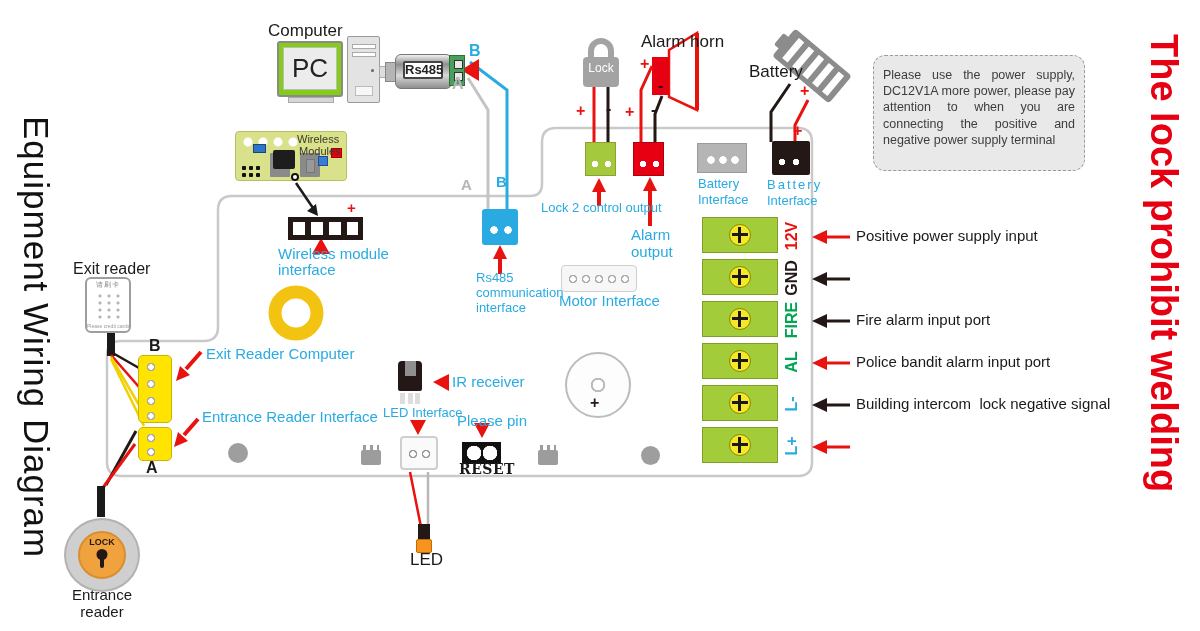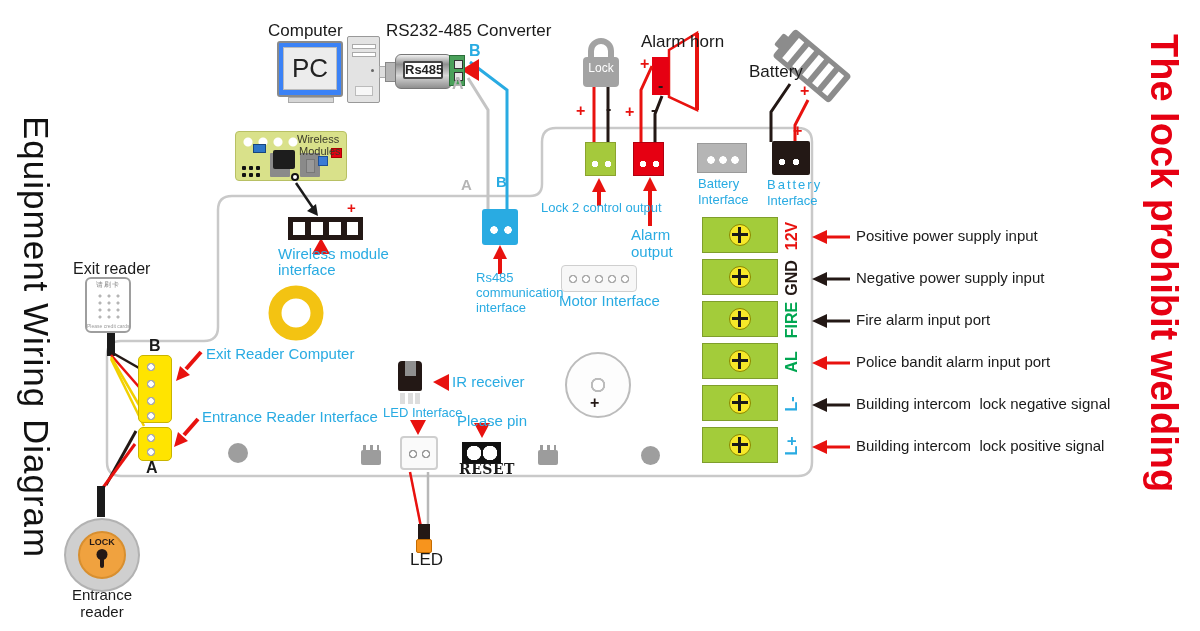--- a/index.html
+++ b/index.html
@@ -119,34 +119,34 @@
       <polygon points="812,363 827,356 827,370" fill="#e8120f"></polygon>
       <line x1="850" y1="405" x2="826" y2="405" stroke="#231815" stroke-width="3"></line>
       <polygon points="812,405 827,398 827,412" fill="#231815"></polygon>
       <line x1="850" y1="447" x2="826" y2="447" stroke="#e8120f" stroke-width="3"></line>
       <polygon points="812,447 827,440 827,454" fill="#e8120f"></polygon>
     </g>
   </svg>
 
   <div class="a vtitle" style="left:16px;top:116px;height:488px;font-size:35px;letter-spacing:1px;color:#111">Equipment Wiring Diagram</div>
   <div class="a vtitle b" style="left:1142px;top:34px;height:492px;font-size:38px;color:#e60012">The lock prohibit welding</div>
+  <div class="notebox" style="white-space:normal">Please use the power supply, DC12V1A more power, please pay attention to when you are connecting the positive and negative power supply terminal</div>
 
   <div class="a f17" style="left:268px;top:22px">Computer</div>
-  <div class="a" style="left:277px;top:41px;width:66px;height:56px;border:2px solid #8a8a8a;border-radius:3px;background:#3b82f6;box-sizing:border-box">
+  <div class="a" style="left:277px;top:41px;width:66px;height:56px;border:2px solid #8a8a8a;border-radius:3px;background:#84cc16;box-sizing:border-box">
     <div style="position:absolute;left:4px;top:4px;right:4px;bottom:5px;background:#ececec;border:1px solid #bbb;display:flex;align-items:center;justify-content:center;font-size:26px;color:#222">PC</div>
   </div>
   <div class="a" style="left:288px;top:97px;width:44px;height:4px;background:#d6d6d6;border:1px solid #aaa"></div>
   <div class="a" style="left:347px;top:36px;width:33px;height:67px;background:#e3e3e3;border:1.5px solid #999;border-radius:2px;box-sizing:border-box">
     <div style="position:absolute;left:4px;top:7px;width:22px;height:3px;background:#fff;border:1px solid #aaa"></div>
     <div style="position:absolute;left:4px;top:15px;width:22px;height:3px;background:#fff;border:1px solid #aaa"></div>
     <div style="position:absolute;right:5px;top:32px;width:3px;height:3px;border-radius:50%;background:#666"></div>
     <div style="position:absolute;left:7px;bottom:6px;width:16px;height:8px;background:#f7f7f7;border:1px solid #bbb"></div>
   </div>
 
-  <div class="a f17" style="left:386px;top:22px">RS232-485 Converter</div>
   <div class="a" style="left:379px;top:66px;width:7px;height:10px;background:#ddd;border:1px solid #aaa"></div>
   <div class="a" style="left:385px;top:62px;width:11px;height:18px;background:#b5b5b5;border:1px solid #888"></div>
   <div class="a" style="left:395px;top:54px;width:55px;height:33px;border:1px solid #777;border-radius:6px;background:linear-gradient(180deg,#f0f0f0,#8f8f8f 28%,#d8d8d8 62%,#8f8f8f)"></div>
   <div class="a b f13" style="left:403px;top:61px;width:40px;height:18px;background:#fff;border:2px solid #444;border-radius:2px;box-sizing:border-box;text-align:center;line-height:14px;color:#222">Rs485</div>
   <div class="a" style="left:449px;top:55px;width:16px;height:31px;background:#4aa05a;border:1px solid #2c6e3a;box-sizing:border-box">
     <div style="position:absolute;left:4px;top:4px;width:7px;height:7px;background:#e8e8e8;border:1px solid #333"></div>
     <div style="position:absolute;left:4px;top:16px;width:7px;height:7px;background:#e8e8e8;border:1px solid #333"></div>
   </div>
   <div class="a b f16 blue" style="left:469px;top:42px">B</div>
   <div class="a b f16 grayt" style="left:452px;top:75px">A</div>
@@ -265,25 +265,23 @@
     </div>
 
   <div class="pin" style="left:792px;top:236px;color:#e8120f">12V</div>
   <div class="pin" style="left:792px;top:278px;color:#231815">GND</div>
   <div class="pin" style="left:792px;top:320px;color:#00a651">FIRE</div>
   <div class="pin" style="left:792px;top:362px;color:#00a651">AL</div>
   <div class="pin" style="left:792px;top:404px;color:#29abe2">L-</div>
   <div class="pin" style="left:792px;top:446px;color:#29abe2">L+</div>
 
   <div class="a f15" style="left:856px;top:228px">Positive power supply input</div>
-  <div class="a f15" style="left:856px;top:270px">Negative power supply input</div>
   <div class="a f15" style="left:856px;top:312px">Fire alarm input port</div>
   <div class="a f15" style="left:856px;top:396px">Building intercom  lock negative signal</div>
   <div class="a f15" style="left:856px;top:354px">Police bandit alarm input port</div>
-  <div class="a f15" style="left:856px;top:438px">Building intercom  lock positive signal</div>
 
   <div class="a f16" style="left:73px;top:260px">Exit reader</div>
   <div class="a" style="left:85px;top:277px;width:46px;height:56px;border:2.5px solid #9e9e9e;border-radius:6px;background:#fff;box-sizing:border-box">
     <div class="a f7" style="left:0;top:2px;width:100%;text-align:center;color:#8a8a8a;letter-spacing:1px">请刷卡</div>
     <div style="position:absolute;left:9px;top:13px;width:25px;height:30px;
          background-image:radial-gradient(circle at 4px 4px,#b5b5b5 1.3px,rgba(0,0,0,0) 1.8px);background-size:9px 7px"></div>
     <div class="a f5" style="left:0;bottom:2px;width:100%;text-align:center;color:#9a9a9a">Please credit cards</div>
   </div>
 
   <div class="a b f16" style="left:149px;top:337px">B</div>

